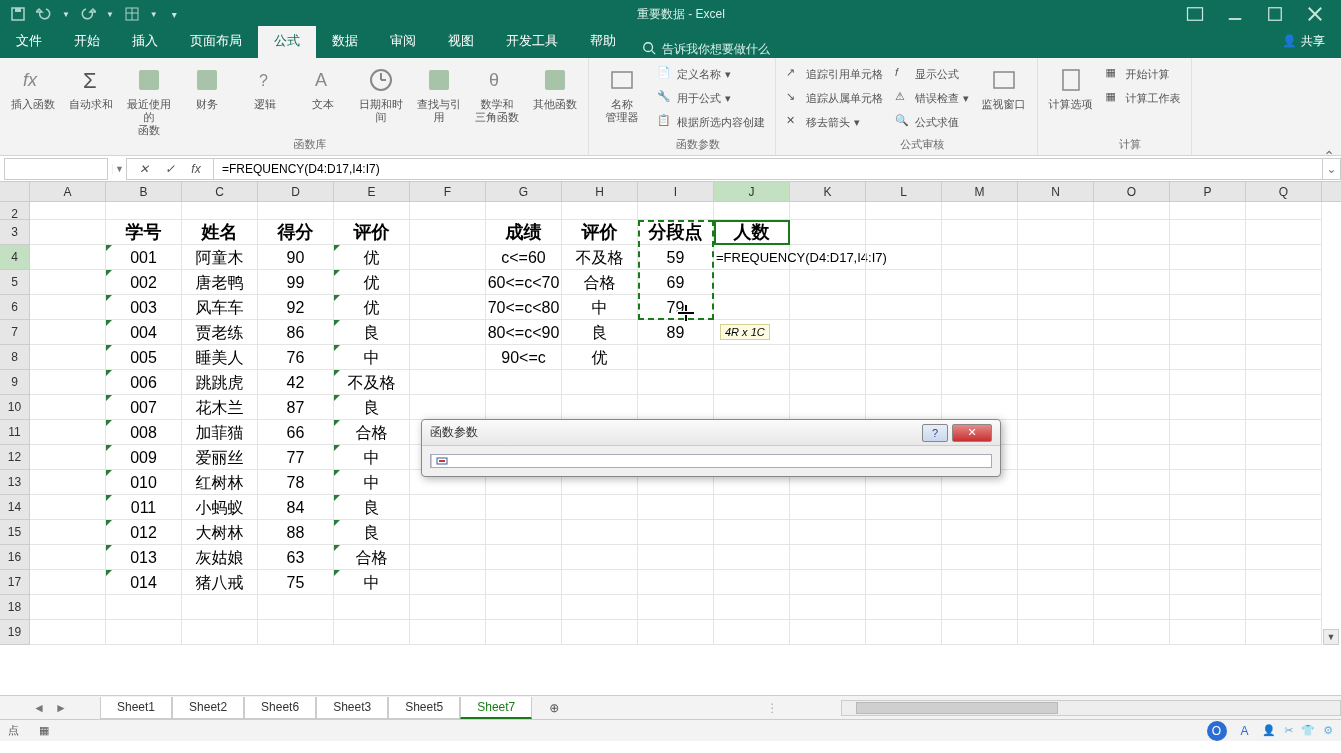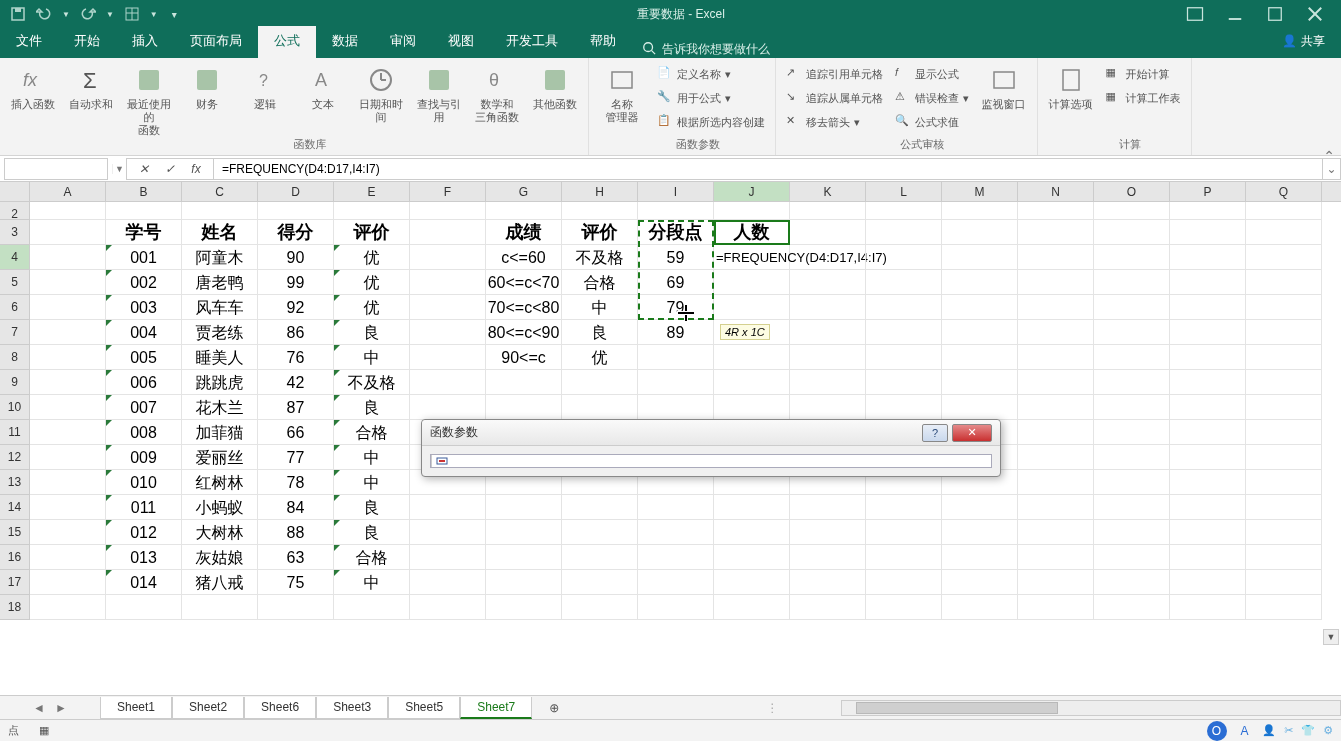--- a/index.html
+++ b/index.html
@@ -682,20 +682,40 @@
         <div class="cell"></div>
         <div class="cell"></div>
         <div class="cell"></div>
         <div class="cell"></div>
         <div class="cell"></div>
         <div class="cell"></div>
         <div class="cell"></div>
         <div class="cell"></div>
         <div class="cell"></div>
       </div>
+      <div class="row">
+        <div class="row-h">19</div>
+        <div class="cell"></div>
+        <div class="cell"></div>
+        <div class="cell"></div>
+        <div class="cell"></div>
+        <div class="cell"></div>
+        <div class="cell"></div>
+        <div class="cell"></div>
+        <div class="cell"></div>
+        <div class="cell"></div>
+        <div class="cell"></div>
+        <div class="cell"></div>
+        <div class="cell"></div>
+        <div class="cell"></div>
+        <div class="cell"></div>
+        <div class="cell"></div>
+        <div class="cell"></div>
+        <div class="cell"></div>
+      </div>
     </div>
 
   <div class="marching-ants" style="left:638px; top:38px; width:76px; height:100px;"></div>
   <div class="active-cell-border" style="left:714px; top:38px; width:76px; height:25px;"></div>
   <div class="sel-hint" style="left:720px; top:142px;font-style:italic;">4R x 1C</div>
   <div class="cursor-cross" style="left:677px; top:122px;"></div>
 
   <div class="dialog" style="left:421px; top:237px; width:580px;">
     <div class="dlg-title">
       <span class="t">函数参数</span>

